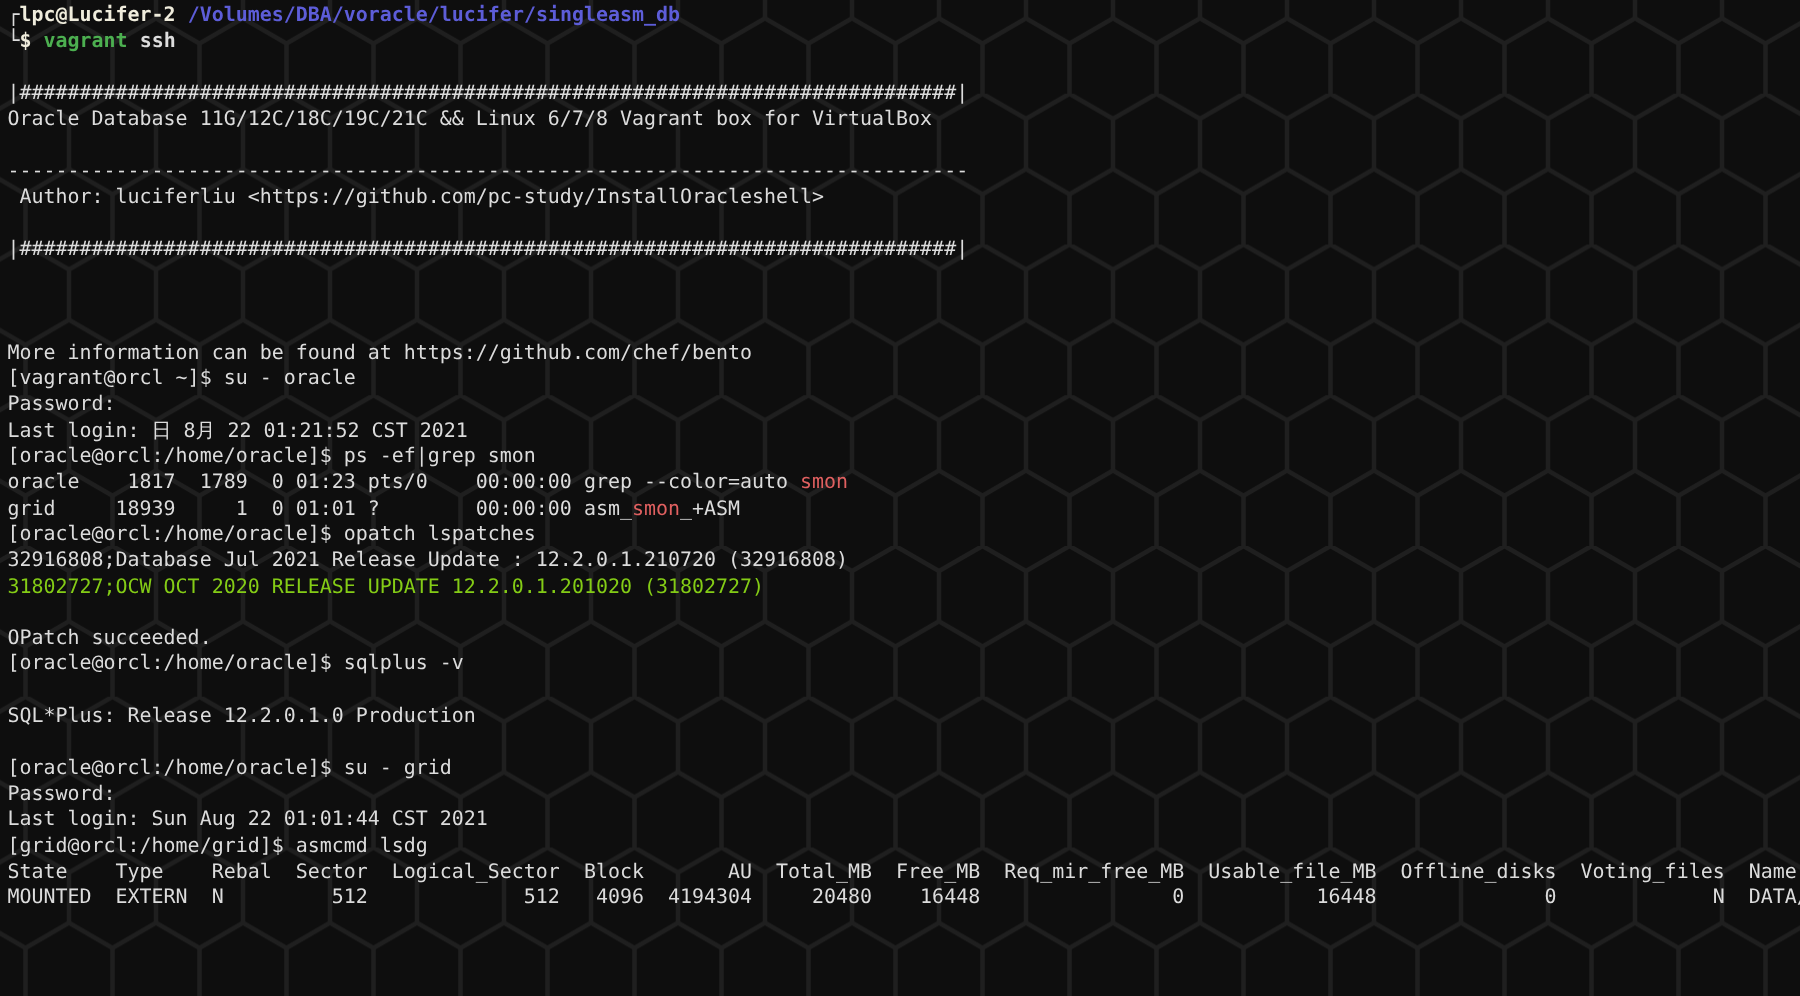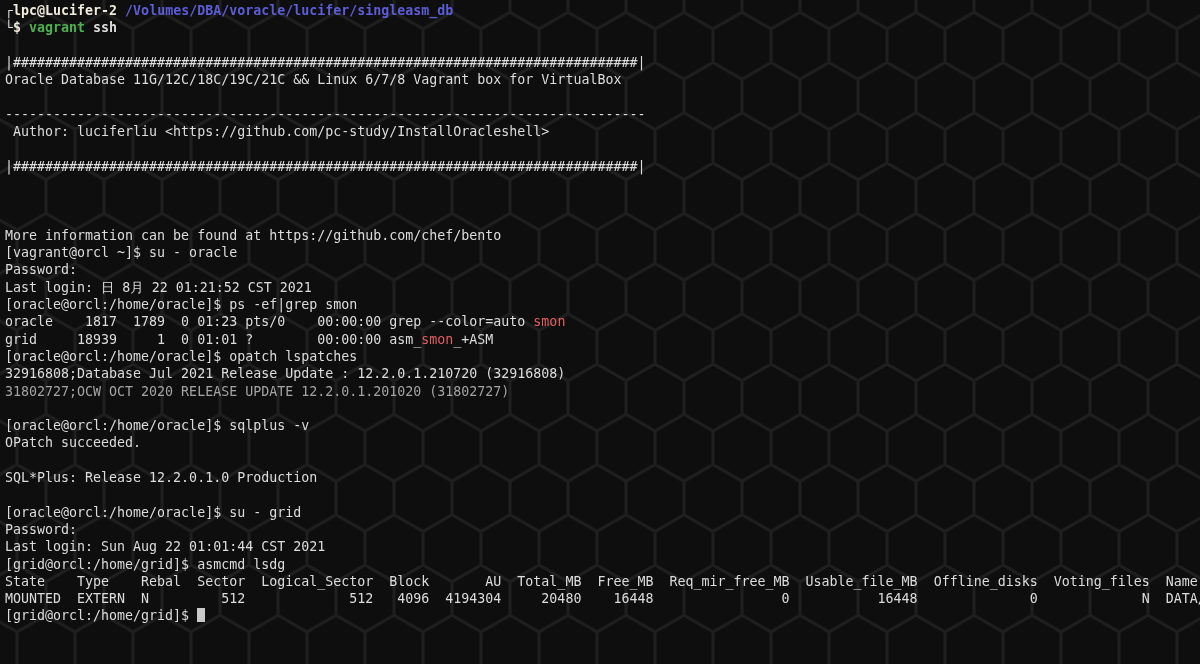--- a/index.html
+++ b/index.html
@@ -68,27 +68,26 @@
     <div class="line">&nbsp;</div>
     <div class="line"><span style="color: rgb(220, 220, 220);">More information can be found at https://github.com/chef/bento</span></div>
     <div class="line"><span style="color: rgb(220, 220, 220);">[vagrant@orcl ~]$ su - oracle</span></div>
     <div class="line"><span style="color: rgb(220, 220, 220);">Password:</span></div>
     <div class="line"><span style="color: rgb(220, 220, 220);">Last login: 日 8月 22 01:21:52 CST 2021</span></div>
     <div class="line"><span style="color: rgb(220, 220, 220);">[oracle@orcl:/home/oracle]$ ps -ef|grep smon</span></div>
     <div class="line"><span style="color: rgb(220, 220, 220);">oracle    1817  1789  0 01:23 pts/0    00:00:00 grep --color=auto </span><span style="color: rgb(224, 96, 96);">smon</span></div>
     <div class="line"><span style="color: rgb(220, 220, 220);">grid     18939     1  0 01:01 ?        00:00:00 asm_</span><span style="color: rgb(224, 96, 96);">smon</span><span style="color: rgb(220, 220, 220);">_+ASM</span></div>
     <div class="line"><span style="color: rgb(220, 220, 220);">[oracle@orcl:/home/oracle]$ opatch lspatches</span></div>
     <div class="line"><span style="color: rgb(220, 220, 220);">32916808;Database Jul 2021 Release Update : 12.2.0.1.210720 (32916808)</span></div>
-    <div class="line"><span style="color: #a3a3a3; margin-top: 24px;">31802727;OCW OCT 2020 RELEASE UPDATE 12.2.0.1.201020 (31802727)</span></div>
+    <div class="line"><span style="color: #84cc16; margin-top: 24px;">31802727;OCW OCT 2020 RELEASE UPDATE 12.2.0.1.201020 (31802727)</span></div>
     <div class="line">&nbsp;</div>
+    <div class="line"><span style="color: rgb(220, 220, 220);">OPatch succeeded.</span></div>
     <div class="line"><span style="color: rgb(220, 220, 220);">[oracle@orcl:/home/oracle]$ sqlplus -v</span></div>
-    <div class="line"><span style="color: rgb(220, 220, 220);">OPatch succeeded.</span></div>
     <div class="line">&nbsp;</div>
     <div class="line"><span style="color: rgb(220, 220, 220);">SQL*Plus: Release 12.2.0.1.0 Production</span></div>
     <div class="line">&nbsp;</div>
     <div class="line"><span style="color: rgb(220, 220, 220);">[oracle@orcl:/home/oracle]$ su - grid</span></div>
     <div class="line"><span style="color: rgb(220, 220, 220);">Password:</span></div>
     <div class="line"><span style="color: rgb(220, 220, 220);">Last login: Sun Aug 22 01:01:44 CST 2021</span></div>
     <div class="line"><span style="color: rgb(220, 220, 220);">[grid@orcl:/home/grid]$ asmcmd lsdg</span></div>
     <div class="line"><span style="color: rgb(220, 220, 220);">State    Type    Rebal  Sector  Logical_Sector  Block       AU  Total_MB  Free_MB  Req_mir_free_MB  Usable_file_MB  Offline_disks  Voting_files  Name</span></div>
     <div class="line"><span style="color: rgb(220, 220, 220);">MOUNTED  EXTERN  N         512             512   4096  4194304     20480    16448                0           16448              0             N  DATA/</span></div>
-    <div class="line"><span style="color: rgb(220, 220, 220);">[grid@orcl:/home/grid]$ </span><span class="cursor" style="background: rgb(201, 201, 201);"></span></div>
   </div>
 
 </body></html>

